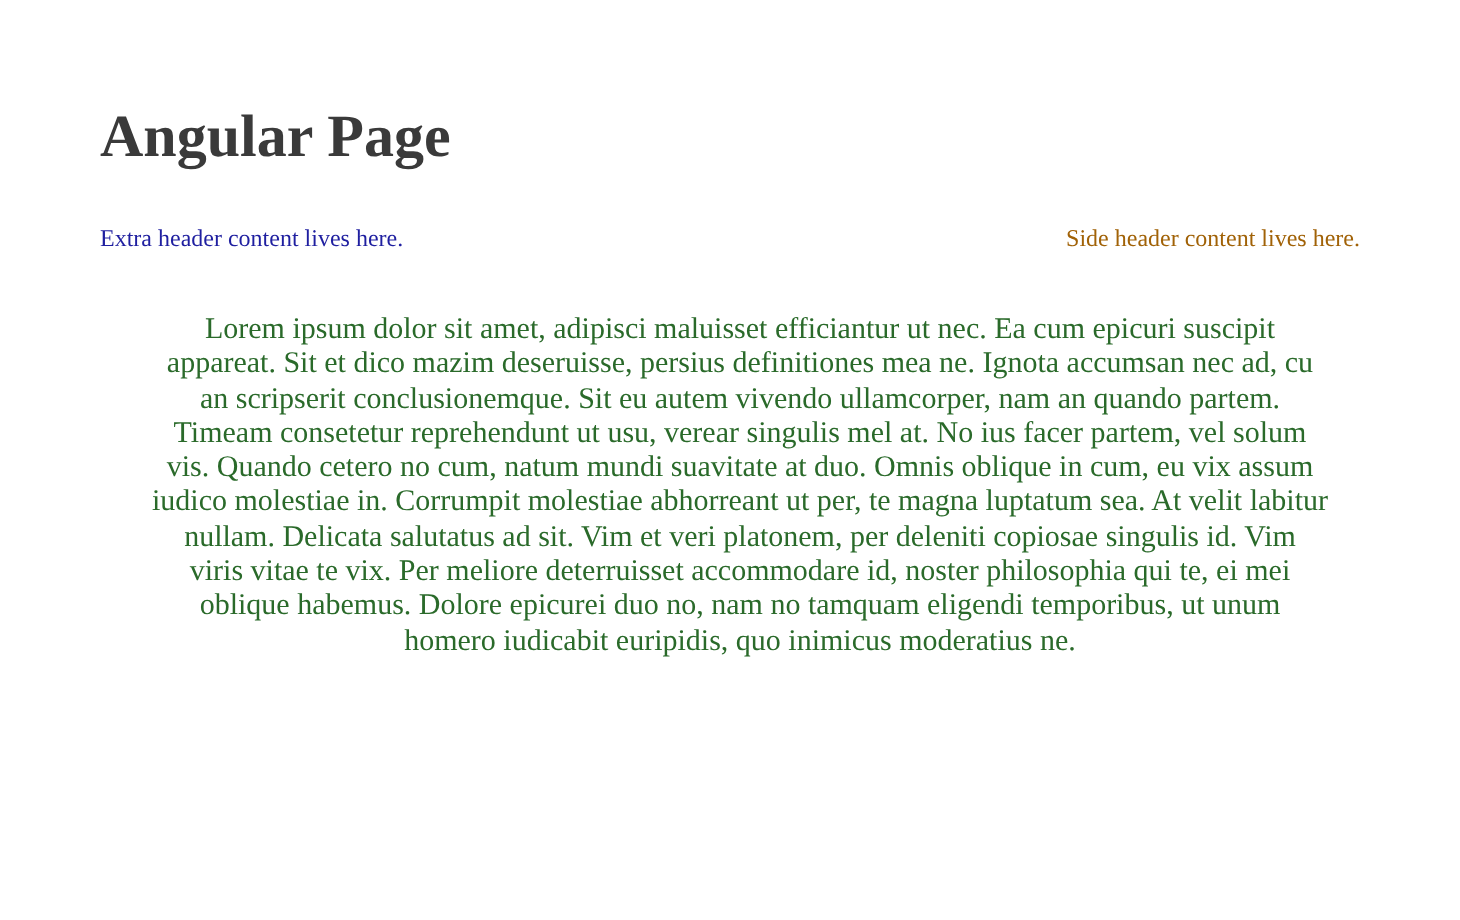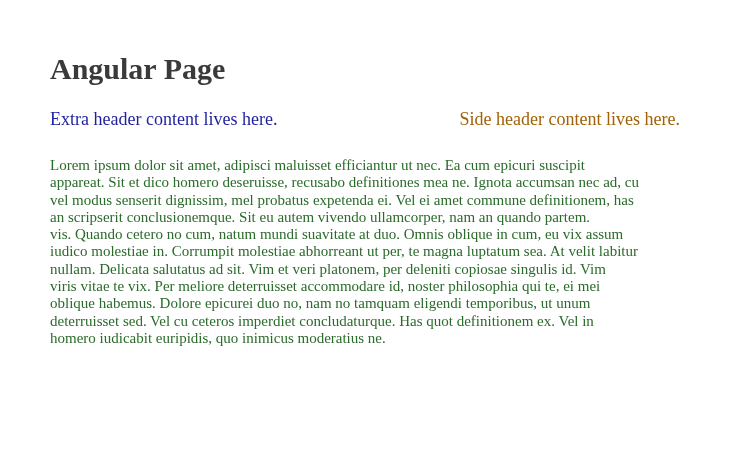--- a/index.html
+++ b/index.html
@@ -26,21 +26,21 @@
       color: #3a3a3a;
       line-height: 40px;
       white-space: nowrap;
     }
     .header-row {
       position: absolute;
       left: 50px;
       top: 110px;
       width: 630px;
       height: 20px;
-      font-size: 18px;
+      font-size: 12px;
       line-height: 18px;
     }
     .header-extra {
       position: absolute;
       left: 0;
       top: 0;
       color: #1f1fa0;
       white-space: nowrap;
     }
     .header-side {
@@ -51,43 +51,43 @@
       white-space: nowrap;
     }
     .body-text {
       position: absolute;
       left: 50px;
       top: 157px;
       width: 640px;
       font-size: 15px;
       line-height: 17.3px;
       color: #2a6a2a;
+      text-align: center;
     }
     .body-line {
       display: block;
       white-space: nowrap;
     }
   </style>
 </head>
 <body>
 
 <div class="page">
   <h1 class="title">Angular Page</h1>
 
   <div class="header-row">
     <span class="header-extra">Extra header content lives here.</span>
     <span class="header-side">Side header content lives here.</span>
   </div>
 
   <div class="body-text">
     <span class="body-line">Lorem ipsum dolor sit amet, adipisci maluisset efficiantur ut nec. Ea cum epicuri suscipit</span>
-    <span class="body-line">appareat. Sit et dico homero deseruisse, recusabo definitiones mea ne. Ignota accumsan nec ad, cu</span>
-    <span class="body-line">vel modus senserit dignissim, mel probatus expetenda ei. Vel ei amet commune definitionem, has</span>
+    <span class="body-line">appareat. Sit et dico mazim deseruisse, persius definitiones mea ne. Ignota accumsan nec ad, cu</span>
     <span class="body-line">an scripserit conclusionemque. Sit eu autem vivendo ullamcorper, nam an quando partem.</span>
+    <span class="body-line">Timeam consetetur reprehendunt ut usu, verear singulis mel at. No ius facer partem, vel solum</span>
     <span class="body-line">vis. Quando cetero no cum, natum mundi suavitate at duo. Omnis oblique in cum, eu vix assum</span>
     <span class="body-line">iudico molestiae in. Corrumpit molestiae abhorreant ut per, te magna luptatum sea. At velit labitur</span>
     <span class="body-line">nullam. Delicata salutatus ad sit. Vim et veri platonem, per deleniti copiosae singulis id. Vim</span>
     <span class="body-line">viris vitae te vix. Per meliore deterruisset accommodare id, noster philosophia qui te, ei mei</span>
     <span class="body-line">oblique habemus. Dolore epicurei duo no, nam no tamquam eligendi temporibus, ut unum</span>
-    <span class="body-line">deterruisset sed. Vel cu ceteros imperdiet concludaturque. Has quot definitionem ex. Vel in</span>
     <span class="body-line">homero iudicabit euripidis, quo inimicus moderatius ne.</span>
   </div>
 </div>
 
 </body></html>

